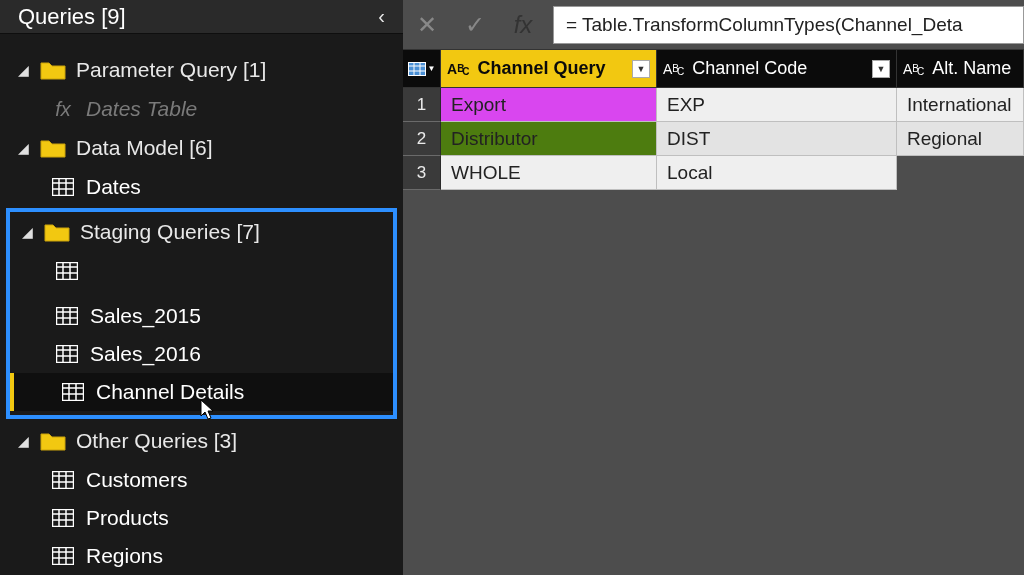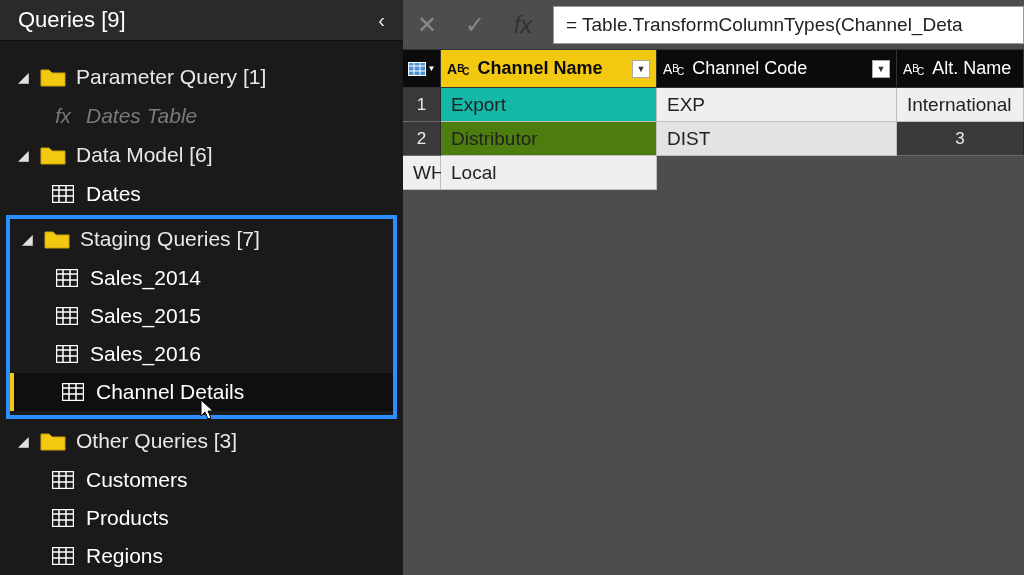--- a/index.html
+++ b/index.html
@@ -245,21 +245,21 @@
       padding: 0 10px;
       font-size: 19px;
       border-right: 1px solid #bfbfbf;
       border-bottom: 1px solid #bfbfbf;
       height: 34px;
     }
     .cell.alt {
       background: #e3e3e3;
     }
     .cell.colsel {
-      background: #14b8a6;
+      background: #d946ef;
     }
     .cell.colsel.alt {
       background: #4d7c0f;
     }
     .corner-mini-icon svg { display:block; }
   </style>
 </head>
 <body>
 
 <div class="sidebar">
@@ -319,44 +319,43 @@
       <div class="tree-item" style="padding-left:46px;">
         <span class="table-icon">
           <svg width="22" height="18" viewBox="0 0 22 18">
               <rect x="0.5" y="0.5" width="21" height="17" fill="none" stroke="#fff" stroke-width="1.5"></rect>
               <line x1="0" y1="5" x2="22" y2="5" stroke="#fff" stroke-width="1.5"></line>
               <line x1="0" y1="11" x2="22" y2="11" stroke="#fff" stroke-width="1.5"></line>
               <line x1="7" y1="0" x2="7" y2="18" stroke="#fff" stroke-width="1.5"></line>
               <line x1="14" y1="0" x2="14" y2="18" stroke="#fff" stroke-width="1.5"></line>
             </svg>
         </span>
-        <span>Sales_2014</span>
+      </div>
+      <div class="tree-item" style="padding-left:46px;margin-top:7px;">
+        <span class="table-icon">
+          <svg width="22" height="18" viewBox="0 0 22 18">
+              <rect x="0.5" y="0.5" width="21" height="17" fill="none" stroke="#fff" stroke-width="1.5"></rect>
+              <line x1="0" y1="5" x2="22" y2="5" stroke="#fff" stroke-width="1.5"></line>
+              <line x1="0" y1="11" x2="22" y2="11" stroke="#fff" stroke-width="1.5"></line>
+              <line x1="7" y1="0" x2="7" y2="18" stroke="#fff" stroke-width="1.5"></line>
+              <line x1="14" y1="0" x2="14" y2="18" stroke="#fff" stroke-width="1.5"></line>
+            </svg>
+        </span>
+        <span>Sales_2015</span>
       </div>
       <div class="tree-item" style="padding-left:46px;">
         <span class="table-icon">
           <svg width="22" height="18" viewBox="0 0 22 18">
               <rect x="0.5" y="0.5" width="21" height="17" fill="none" stroke="#fff" stroke-width="1.5"></rect>
               <line x1="0" y1="5" x2="22" y2="5" stroke="#fff" stroke-width="1.5"></line>
               <line x1="0" y1="11" x2="22" y2="11" stroke="#fff" stroke-width="1.5"></line>
               <line x1="7" y1="0" x2="7" y2="18" stroke="#fff" stroke-width="1.5"></line>
               <line x1="14" y1="0" x2="14" y2="18" stroke="#fff" stroke-width="1.5"></line>
             </svg>
         </span>
-        <span>Sales_2015</span>
-      </div>
-      <div class="tree-item" style="padding-left:46px;">
-        <span class="table-icon">
-          <svg width="22" height="18" viewBox="0 0 22 18">
-              <rect x="0.5" y="0.5" width="21" height="17" fill="none" stroke="#fff" stroke-width="1.5"></rect>
-              <line x1="0" y1="5" x2="22" y2="5" stroke="#fff" stroke-width="1.5"></line>
-              <line x1="0" y1="11" x2="22" y2="11" stroke="#fff" stroke-width="1.5"></line>
-              <line x1="7" y1="0" x2="7" y2="18" stroke="#fff" stroke-width="1.5"></line>
-              <line x1="14" y1="0" x2="14" y2="18" stroke="#fff" stroke-width="1.5"></line>
-            </svg>
-        </span>
         <span>Sales_2016</span>
       </div>
       <div class="tree-item selected" style="">
         <span class="table-icon">
           <svg width="22" height="18" viewBox="0 0 22 18">
               <rect x="0.5" y="0.5" width="21" height="17" fill="none" stroke="#fff" stroke-width="1.5"></rect>
               <line x1="0" y1="5" x2="22" y2="5" stroke="#fff" stroke-width="1.5"></line>
               <line x1="0" y1="11" x2="22" y2="11" stroke="#fff" stroke-width="1.5"></line>
               <line x1="7" y1="0" x2="7" y2="18" stroke="#fff" stroke-width="1.5"></line>
               <line x1="14" y1="0" x2="14" y2="18" stroke="#fff" stroke-width="1.5"></line>
@@ -448,21 +447,21 @@
               <line x1="0" y1="9" x2="18" y2="9" stroke="#fff"></line>
               <line x1="6" y1="0" x2="6" y2="14" stroke="#fff"></line>
               <line x1="12" y1="0" x2="12" y2="14" stroke="#fff"></line>
             </svg>
         </span>
         <span style="font-size:8px;color:#fff;margin-left:2px;">▼</span>
       </div>
 
       <div class="hdr-cell selected">
         <span class="type-badge">A<sup style="font-size:10px;">B</sup><span class="small-c">C</span></span>
-        <span class="col-label">Channel Name</span>
+        <span class="col-label">Channel Query</span>
         <span class="dd-btn">▼</span>
       </div>
 
       <div class="hdr-cell">
         <span class="type-badge">A<sup style="font-size:10px;">B</sup><span class="small-c">C</span></span>
         <span class="col-label">Channel Code</span>
         <span class="dd-btn">▼</span>
       </div>
 
       <div class="hdr-cell">
@@ -471,20 +470,21 @@
       </div>
 
       <div class="rownum">1</div>
       <div class="cell colsel">Export</div>
       <div class="cell">EXP</div>
       <div class="cell">International</div>
 
       <div class="rownum">2</div>
       <div class="cell colsel alt">Distributor</div>
       <div class="cell alt">DIST</div>
+      <div class="cell alt">Regional</div>
 
       <div class="rownum">3</div>
       <div class="cell">WHOLE</div>
       <div class="cell">Local</div>
     </div>
   </div>
 
 </div>
 
 </body></html>

